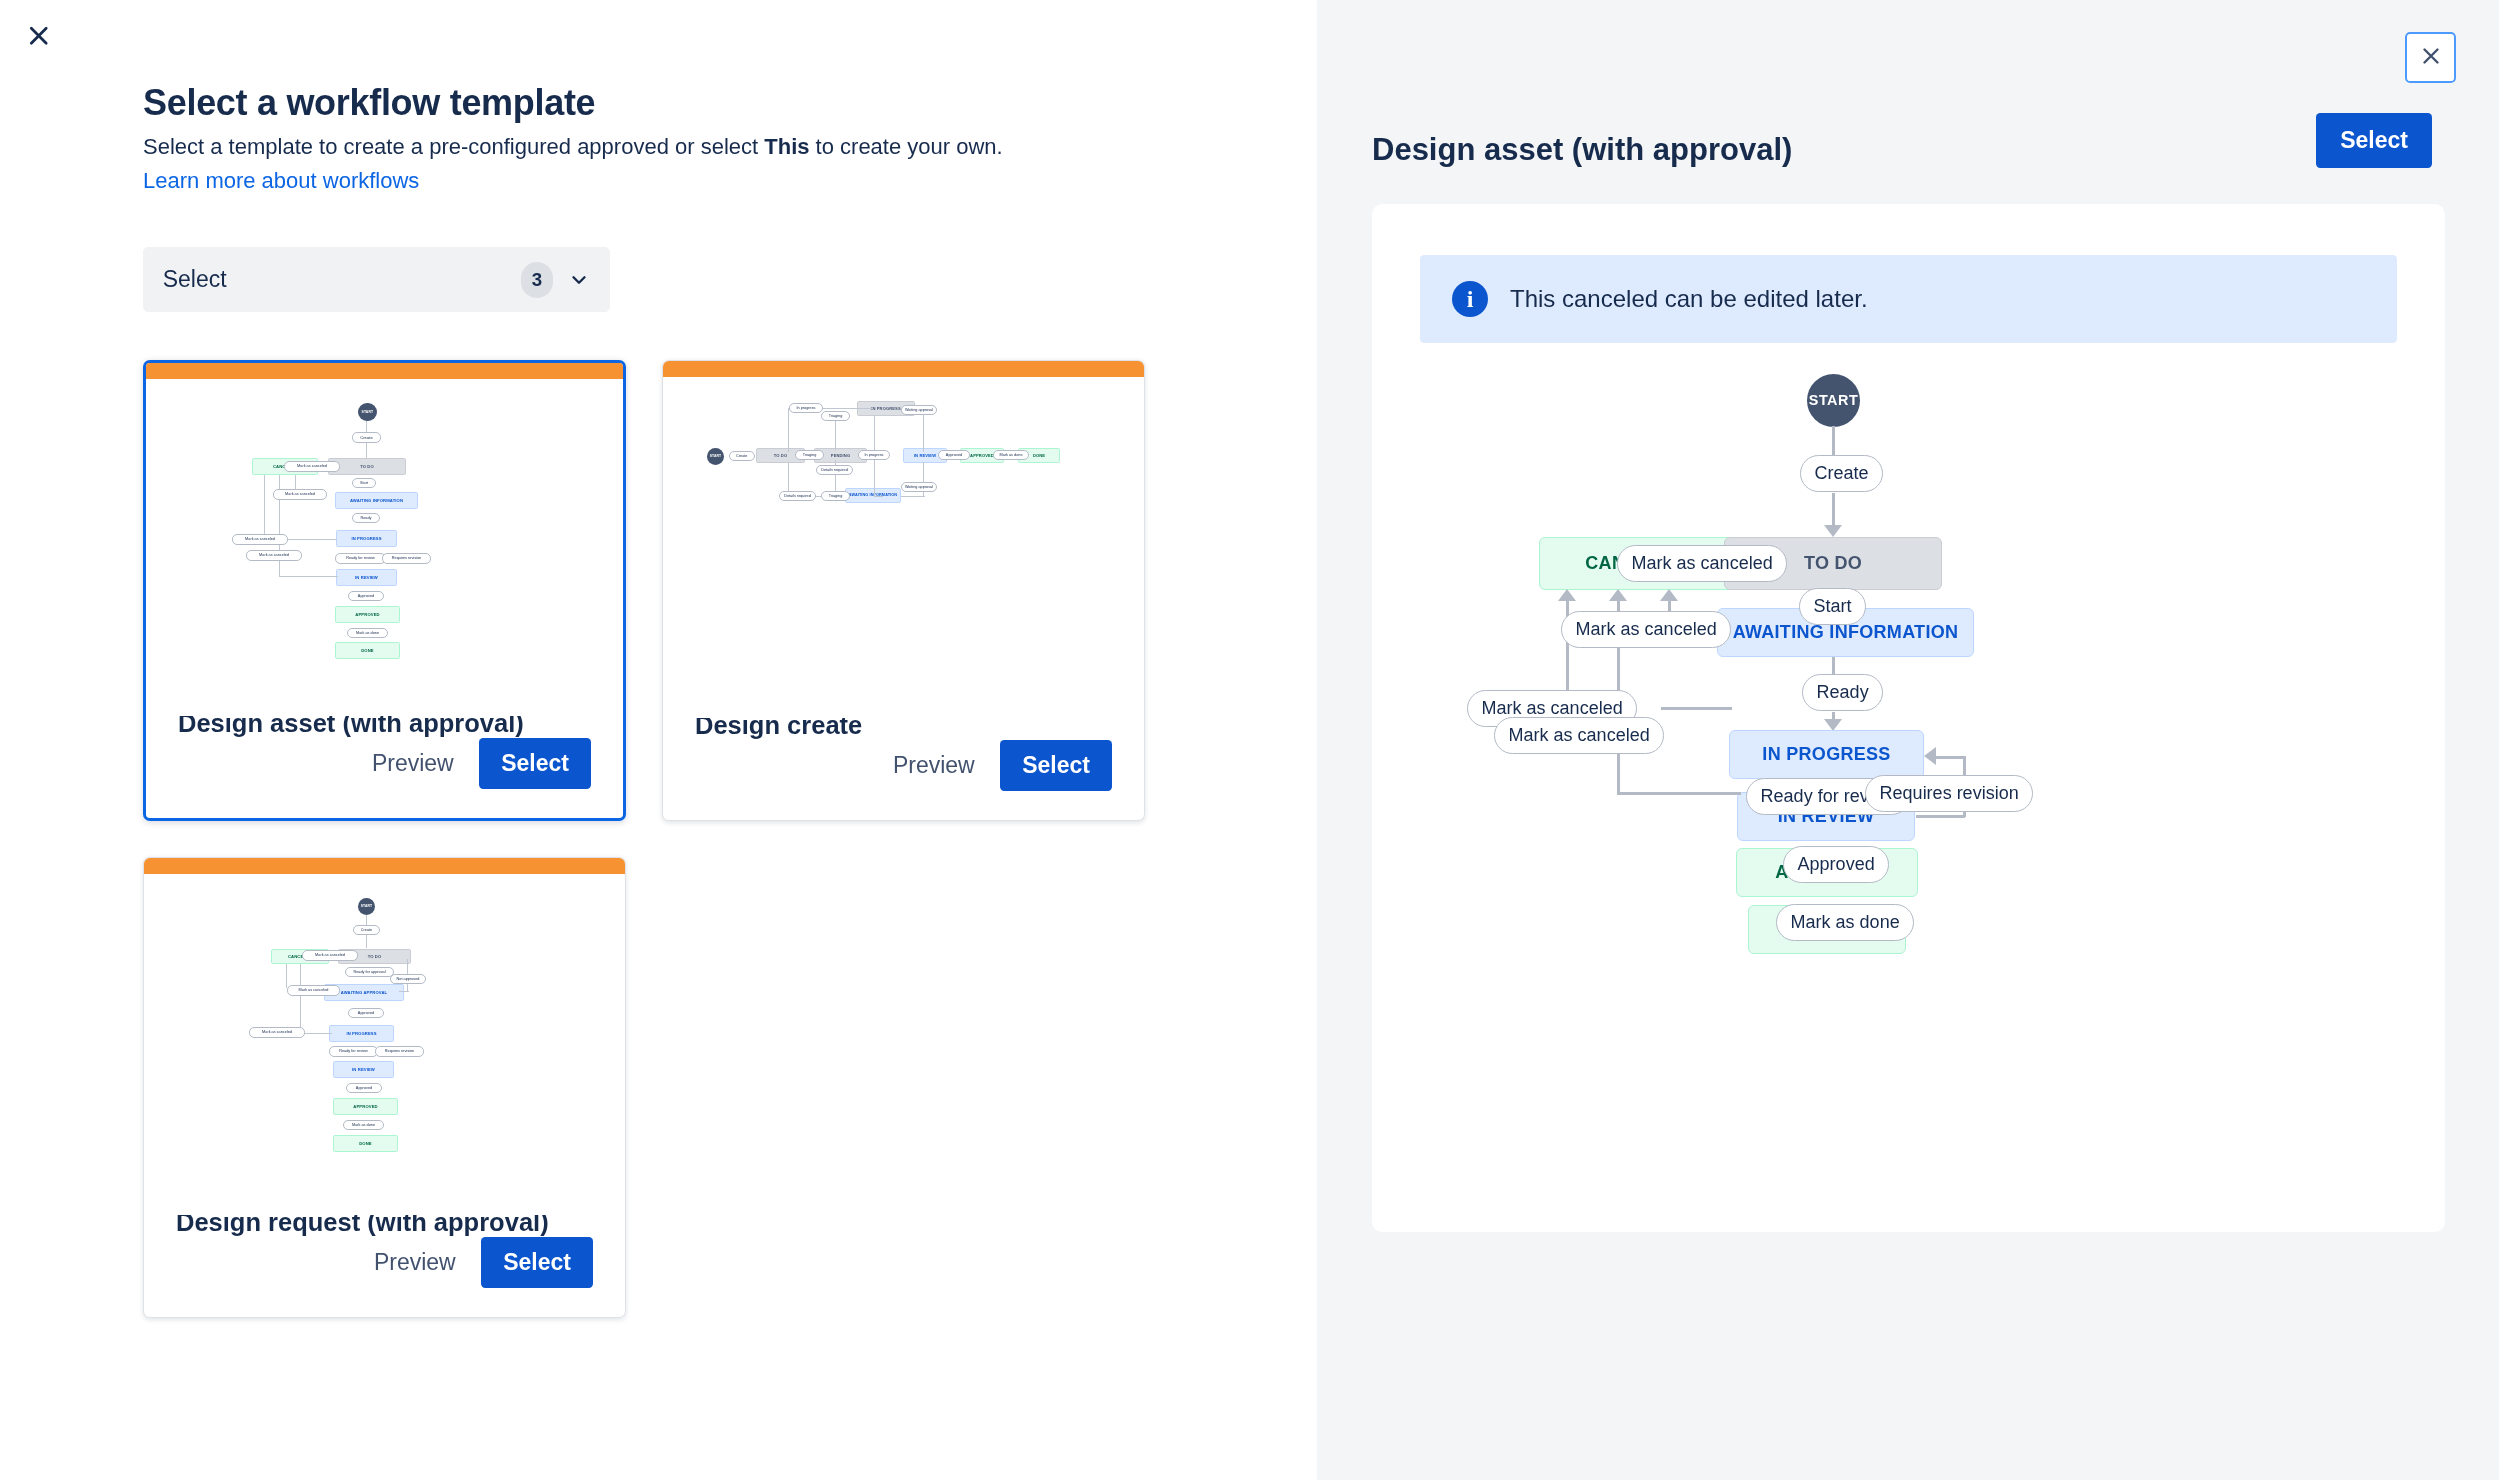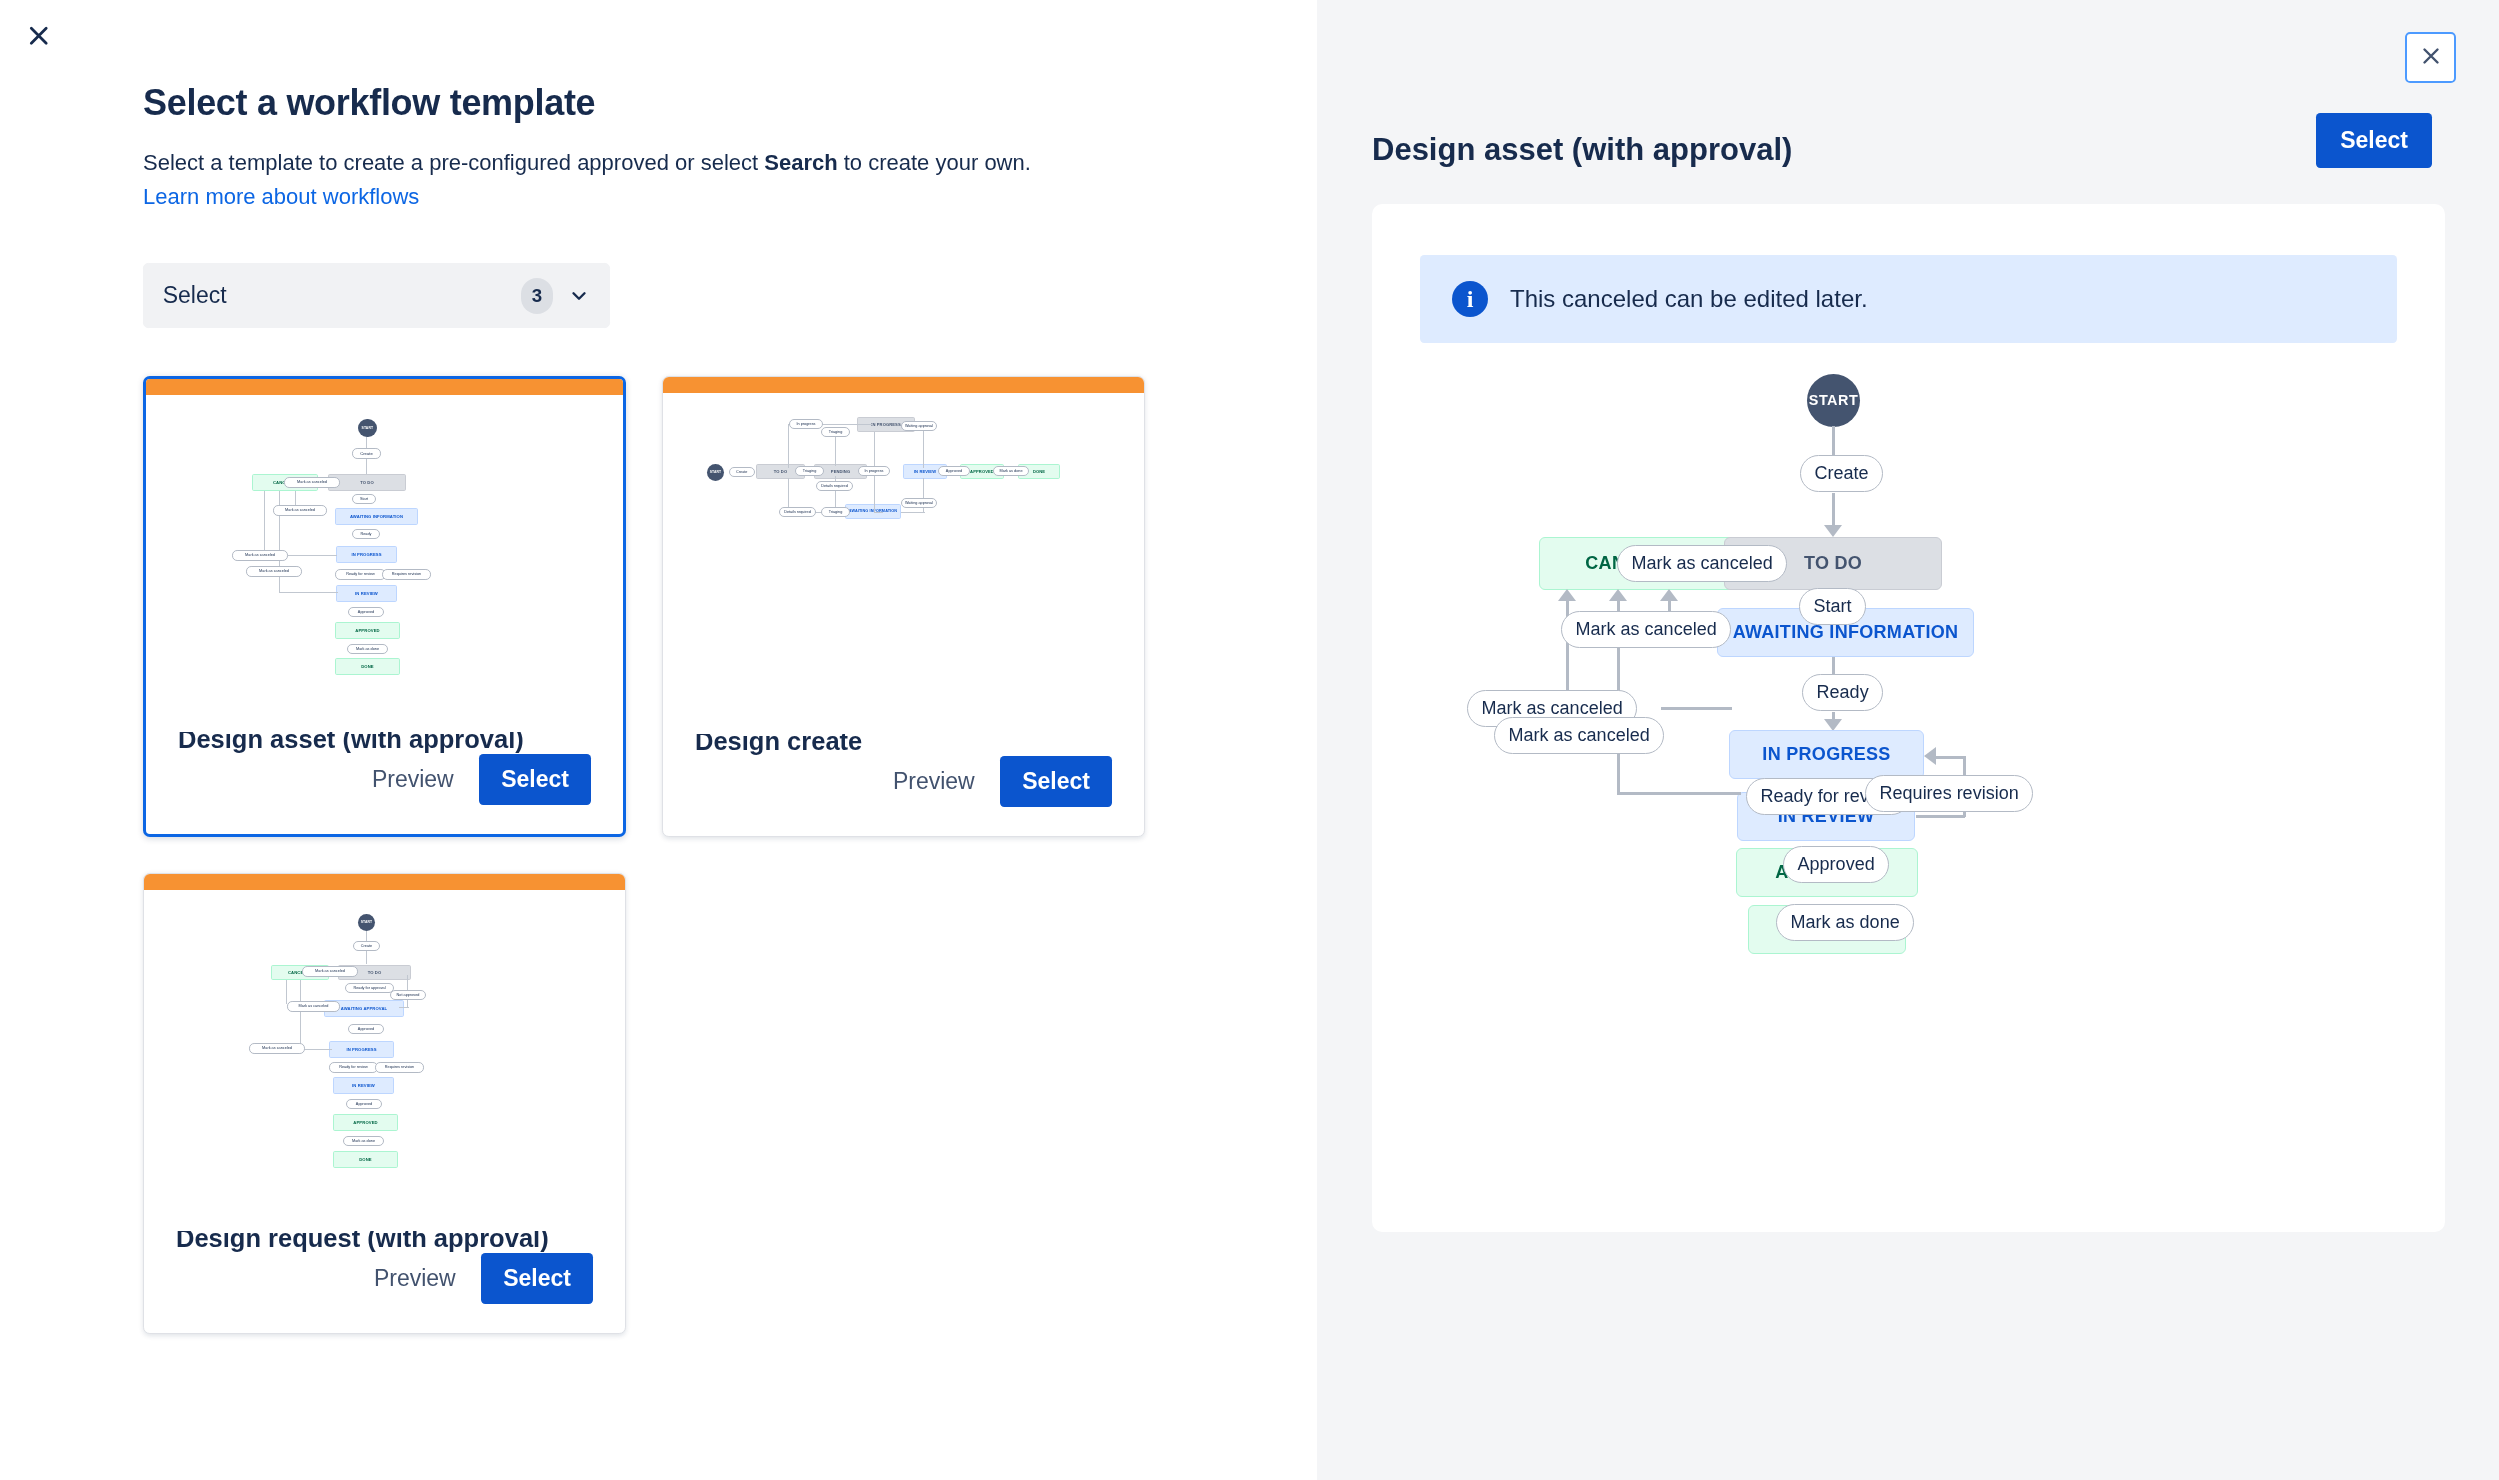--- a/index.html
+++ b/index.html
@@ -23,21 +23,21 @@
     width: 41px; height: 41px;
     display: flex; align-items: center; justify-content: center;
     cursor: pointer; border: none; background: transparent;
   }
   .dialog-close svg { width: 25.5px; height: 25.5px; }
 
   .left-inner { padding: 82px 0 0 143px; }
 
   .page-title {
     font-size: 36px; font-weight: 700; color: #172b4d;
-    letter-spacing: -0.3px; margin-bottom: 24px;
+    letter-spacing: -0.3px; margin-bottom: 8px;
   }
   .page-subtitle {
     font-size: 22px; color: #172b4d; line-height: 1.35;
   }
   .page-subtitle b { font-weight: 700; }
   .learn-link {
     display: inline-block; margin-top: 6.8px;
     font-size: 22px; color: #0c66e4; text-decoration: none; cursor: pointer;
   }
 
@@ -247,21 +247,21 @@
       <span>
         <svg viewBox="0 0 24 24" fill="none" stroke="#172b4d" stroke-width="2.6" stroke-linecap="round">
           <path d="M5 5 L19 19 M19 5 L5 19"></path>
         </svg>
       </span>
     </button>
 
     <div class="left-inner">
       <h1 class="page-title">Select a workflow template</h1>
 
-      <p class="page-subtitle"><span>Select a template to create a pre-configured approved or select </span><b>Search</b><span> to create your own.</span></p>
+      <p class="page-subtitle"><span>Select a template to create a pre-configured approved or select </span><b>This</b><span> to create your own.</span></p>
 
       <a class="learn-link">Learn more about workflows</a>
 
       <div class="filter-row">
 
         <div class="category-select">
           <span class="cs-label">Select</span>
           <span class="cs-count">3</span>
           <span class="cs-caret">
             <svg viewBox="0 0 24 24" fill="none" stroke="#172b4d" stroke-width="2.6" stroke-linecap="round" stroke-linejoin="round">

